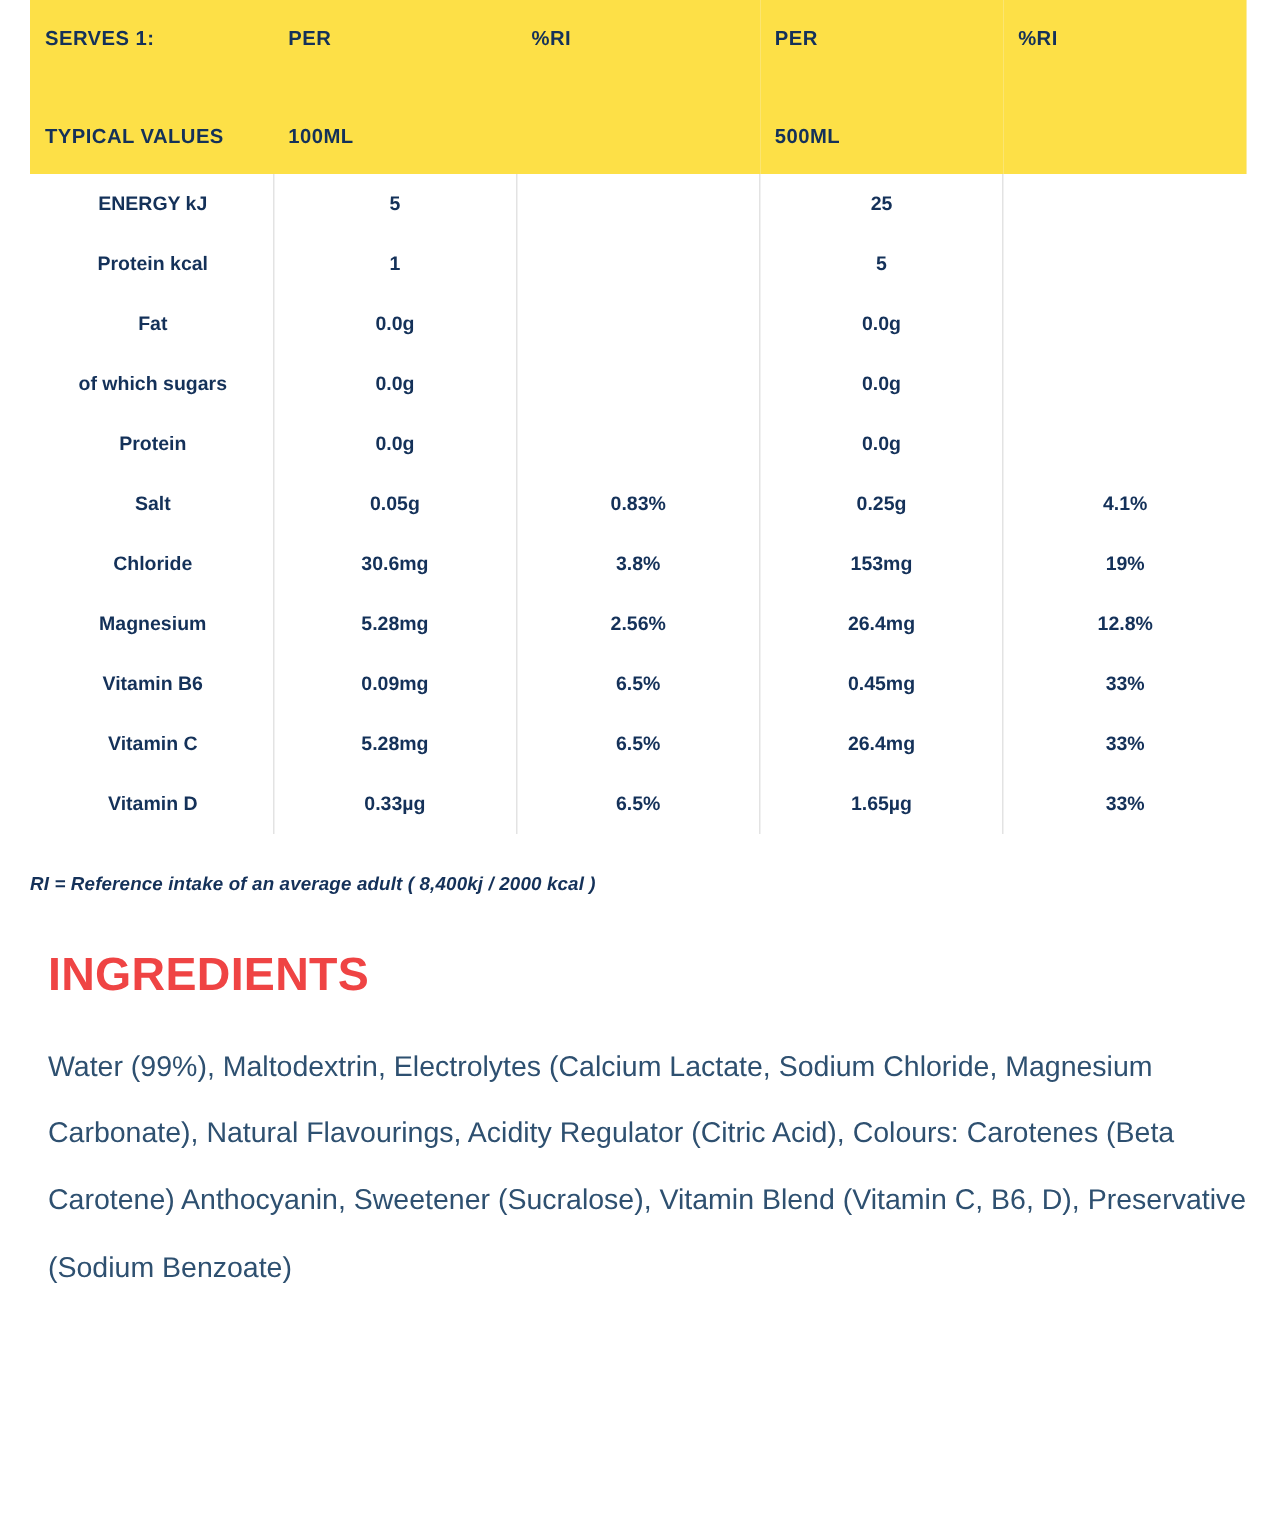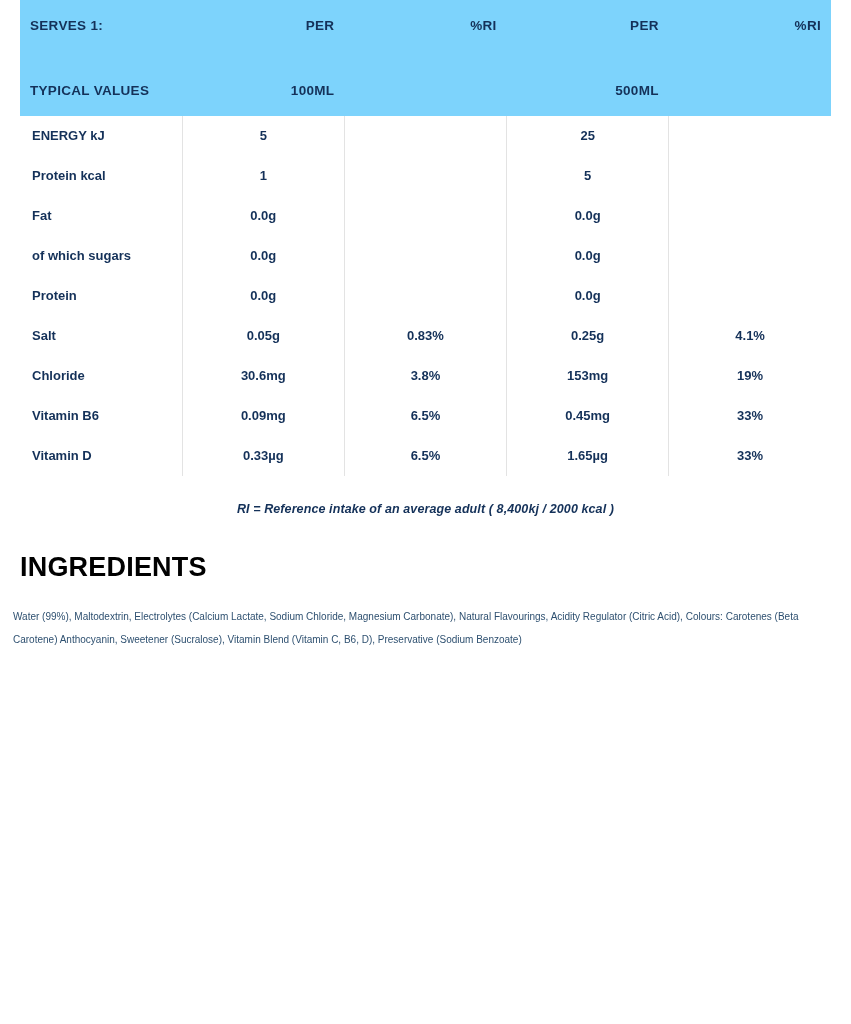--- a/index.html
+++ b/index.html
@@ -24,48 +24,48 @@
   table.nutrition {
     width: 811px;
     border-collapse: collapse;
     table-layout: fixed;
     margin-top: 0;
   }
   table.nutrition thead tr {
     background: #f2f2f2;
   }
   table.nutrition thead th {
-    background: #7dd3fc;
+    background: #fde047;
     color: #143159;
     font-size: 13.5px;
     font-weight: bold;
     letter-spacing: 0.3px;
     padding: 0;
     vertical-align: top;
     border: none;
   }
   .th-inner {
     padding: 16px 10px 14px 10px;
     line-height: 1.55;
   }
   .th-left { text-align: left; padding-left: 12px; }
-  .th-center { text-align: right; }
+  .th-center { text-align: left; }
   .hdr-l1 { display: block; }
   .hdr-l2 { display: block; margin-top: 44px; }
 
   table.nutrition tbody td {
     font-size: 13px;
     color: #143159;
     font-weight: bold;
     padding: 12.5px 10px;
     vertical-align: middle;
     border: none;
   }
   table.nutrition tbody tr td.cell-label {
-    text-align: left;
+    text-align: center;
     padding-left: 12px;
     font-weight: bold;
   }
   table.nutrition tbody tr td.cell-num {
     text-align: center;
     font-weight: bold;
   }
   
   table.nutrition tbody tr td.sep-left {
     border-left: 1px solid #e3e3e3;
@@ -74,32 +74,31 @@
   .colw-per   { width: 162px; }
   .colw-ri    { width: 162px; }
 
   .ri-note {
     margin: 26px 20px 0 20px;
     font-size: 12.5px;
     font-style: italic;
     font-weight: bold;
     color: #143159;
     letter-spacing: 0.1px;
-    text-align: center;
   }
   .ingredients-heading {
-    margin: 36px 20px 0 20px;
-    font-size: 27px;
-    font-weight: bold;
-    color: #000000;
+    margin: 36px 20px 0 32px;
+    font-size: 31px;
+    font-weight: bold;
+    color: #ef4444;
     letter-spacing: 0.2px;
   }
   .ingredients-body {
-    margin: 22px 20px 0 13px;
-    font-size: 10px;
+    margin: 22px 20px 0 32px;
+    font-size: 19px;
     line-height: 2.35;
     color: #2e5070;
     max-width: 810px;
   }
 </style>
 </head>
 <body>
 
 <div class="page">
 
@@ -190,27 +189,41 @@
             <td class="cell-num sep-left">4.1%</td>
           </tr>
           <tr>
             <td class="cell-label">Chloride</td>
             <td class="cell-num sep-left">30.6mg</td>
             <td class="cell-num sep-left">3.8%</td>
             <td class="cell-num sep-left">153mg</td>
             <td class="cell-num sep-left">19%</td>
           </tr>
           <tr>
+            <td class="cell-label">Magnesium</td>
+            <td class="cell-num sep-left">5.28mg</td>
+            <td class="cell-num sep-left">2.56%</td>
+            <td class="cell-num sep-left">26.4mg</td>
+            <td class="cell-num sep-left">12.8%</td>
+          </tr>
+          <tr>
             <td class="cell-label">Vitamin B6</td>
             <td class="cell-num sep-left">0.09mg</td>
             <td class="cell-num sep-left">6.5%</td>
             <td class="cell-num sep-left">0.45mg</td>
             <td class="cell-num sep-left">33%</td>
           </tr>
           <tr>
+            <td class="cell-label">Vitamin C</td>
+            <td class="cell-num sep-left">5.28mg</td>
+            <td class="cell-num sep-left">6.5%</td>
+            <td class="cell-num sep-left">26.4mg</td>
+            <td class="cell-num sep-left">33%</td>
+          </tr>
+          <tr>
             <td class="cell-label">Vitamin D</td>
             <td class="cell-num sep-left">0.33µg</td>
             <td class="cell-num sep-left">6.5%</td>
             <td class="cell-num sep-left">1.65µg</td>
             <td class="cell-num sep-left">33%</td>
           </tr>
         </tbody>
     </table>
   </div>
 

